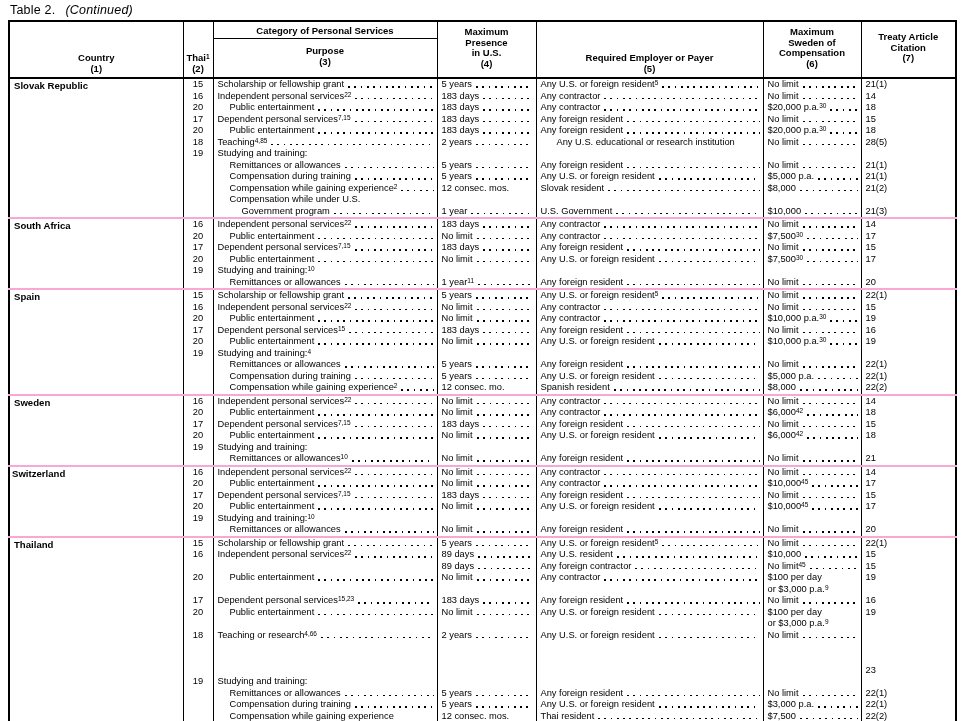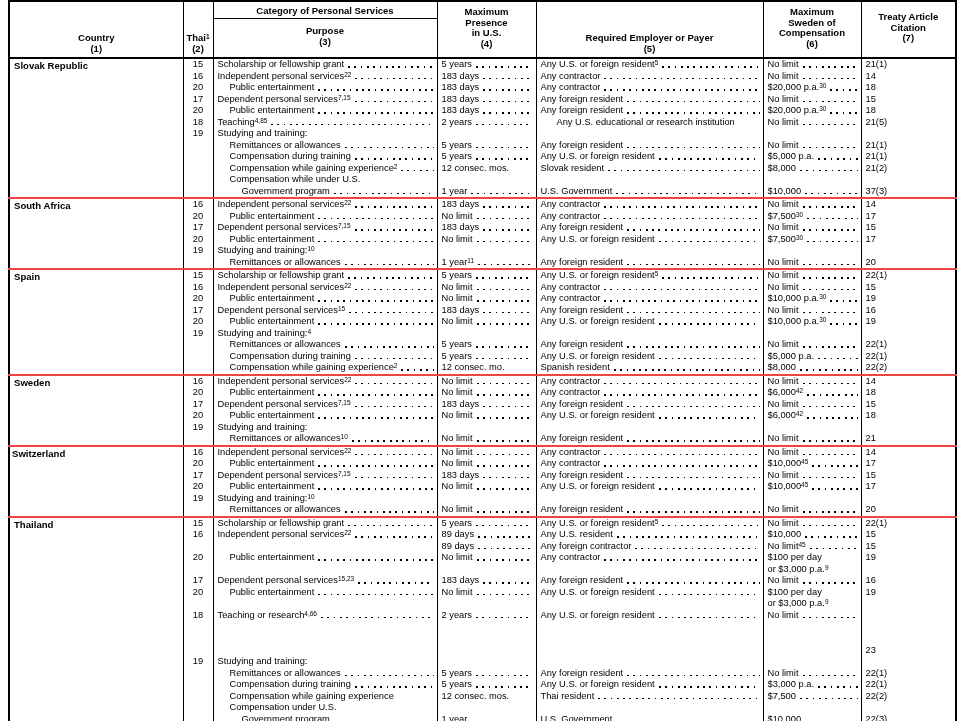--- a/index.html
+++ b/index.html
@@ -8,21 +8,21 @@
   .title{padding:3px 0 3px 10px;font-size:12.5px;letter-spacing:.2px;}
   .title .cont{font-style:italic;margin-left:10px;}
   table.treaty{border-collapse:collapse;table-layout:fixed;margin-left:8px;
         border:2px solid #000;border-bottom-width:3px;width:947px;}
   th,td{padding:0;margin:0;}
   td{border-left:1px solid #000;vertical-align:top;font-size:9.3px;line-height:11.5px;}
   td.country{border-left:none;}
   thead th{border-left:1px solid #000;border-bottom:2px solid #000;
         font-size:9.5px;font-weight:bold;vertical-align:top;}
   thead th.first{border-left:none;}
-  tr.sec-first td{border-top:2px solid #ef4444;}
+  tr.sec-first td{border-top:2px solid #f9a8d4;}
   .hwrap{display:flex;flex-direction:column;align-items:center;height:52px;}
   .low{justify-content:flex-end;padding-bottom:3px;}
   .mid{justify-content:center;}
   .hl{line-height:10.5px;white-space:nowrap;}
   .hl sup{font-size:6.5px;vertical-align:top;line-height:8px;}
   .cat{height:16px;width:100%;border-bottom:1px solid #000;display:flex;
         align-items:center;justify-content:center;}
   .purpwrap{height:35px;display:flex;flex-direction:column;align-items:center;justify-content:center;}
   .cl{display:flex;align-items:flex-start;white-space:nowrap;overflow:hidden;height:11.5px;}
   .cl sup{font-size:6.5px;line-height:8px;margin-top:0;}
@@ -30,20 +30,21 @@
   .lead{flex:1 0 4px;height:1.7px;margin:7.2px 3px 0 4px;
         background-image:repeating-linear-gradient(to right,#000 0 1.7px,transparent 1.7px 6.3px);}
   td.country .t{font-weight:bold;font-size:9.6px;}
   td.country .cl{padding-top:1px;}
   td.code .cl{justify-content:center;}
 </style>
 </head>
 <body>
 
 <div class="page">
+  <div class="title"><span>Table 2.</span><span class="cont">(Continued)</span></div>
 
   <table class="treaty">
     <colgroup>
       <col style="width:174px">
         <col style="width:30px">
         <col style="width:224px">
       <col style="width:99px">
         <col style="width:227px">
         <col style="width:98px">
         <col style="width:95px">
@@ -318,21 +319,21 @@
             </div>
           </td>
           <td class="amount">
             <div class="cl" style="padding-left: 4px;">
               <span class="t">No limit</span>
               <span class="lead"></span>
             </div>
           </td>
           <td class="citation">
             <div class="cl" style="padding-left: 4px;">
-              <span class="t">21(5)</span>
+              <span class="t">28(5)</span>
             </div>
           </td>
         </tr>
         <tr>
           <td class="code">
             <div class="cl" style="padding-left: 0px;">
               <span class="t">19</span>
             </div>
           </td>
           <td class="purpose">
@@ -474,21 +475,21 @@
             </div>
           </td>
           <td class="amount">
             <div class="cl" style="padding-left: 4px;">
               <span class="t">$10,000</span>
               <span class="lead"></span>
             </div>
           </td>
           <td class="citation">
             <div class="cl" style="padding-left: 4px;">
-              <span class="t">37(3)</span>
+              <span class="t">21(3)</span>
             </div>
           </td>
         </tr>
         <tr class="sec-first">
           <td class="country" rowspan="6">
             <div class="cl" style="padding-left: 4px;">
               <span class="t">South Africa</span>
             </div>
           </td>
           <td class="code">

